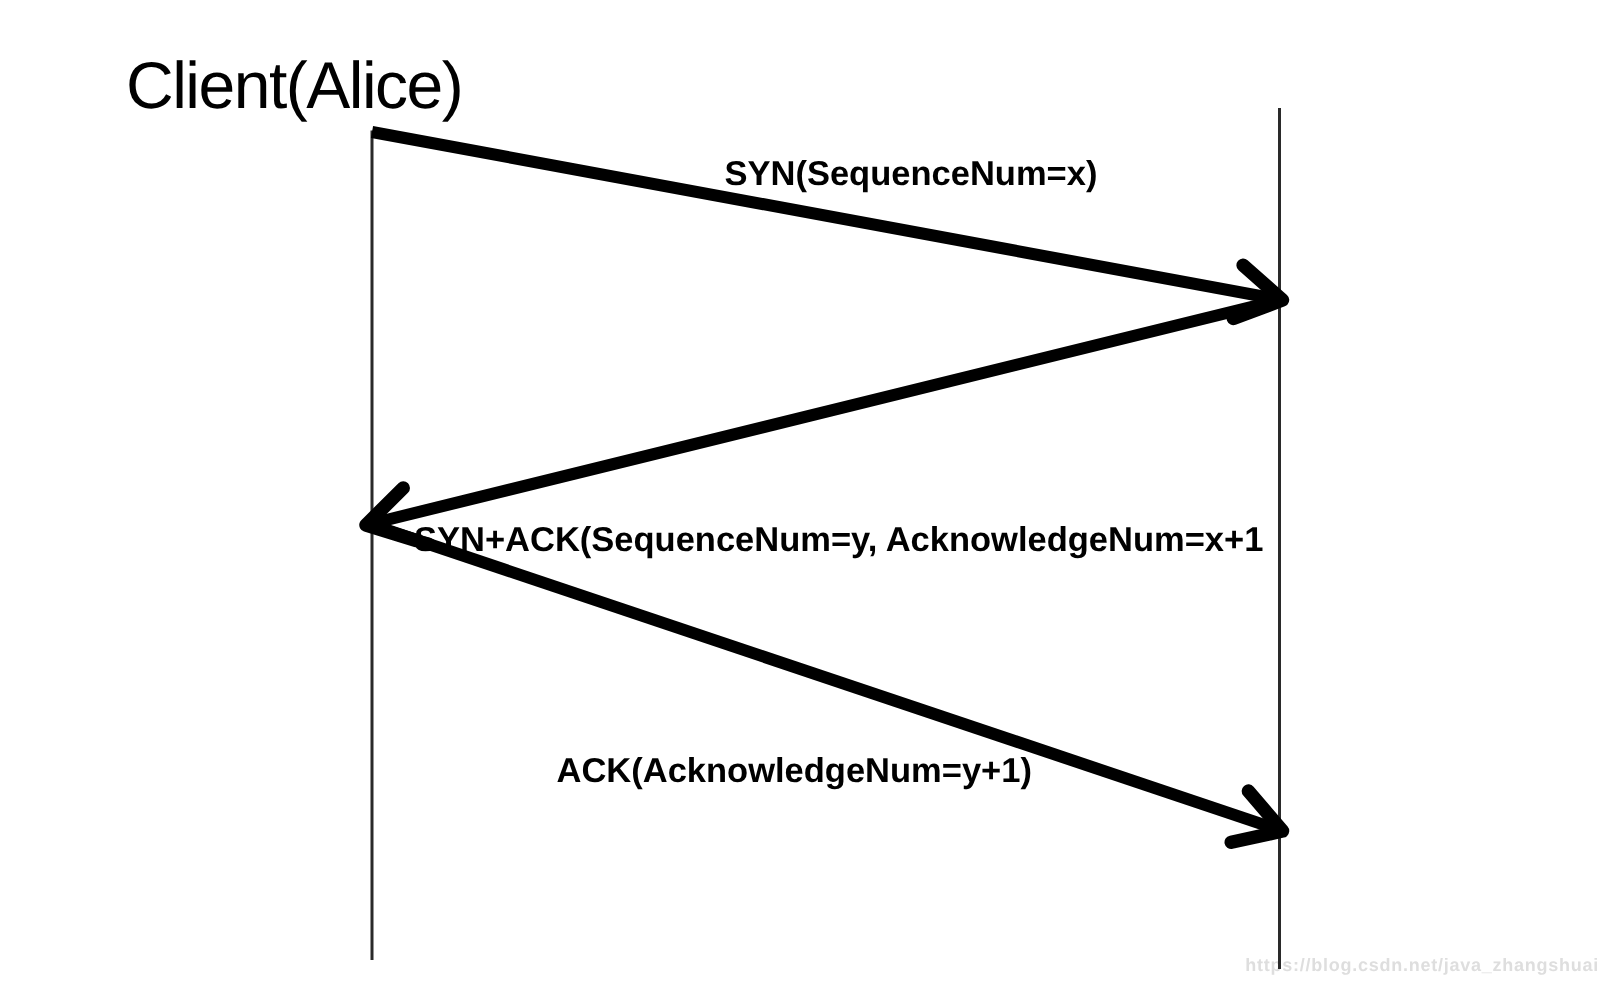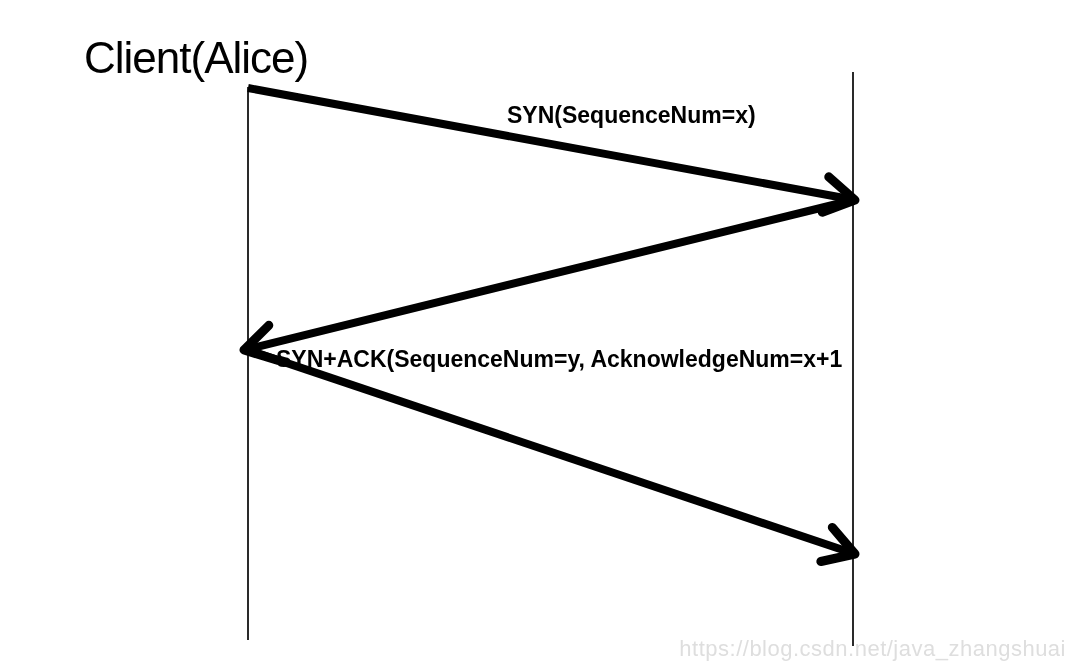--- a/index.html
+++ b/index.html
@@ -27,29 +27,29 @@
   .actor-title.client { left: 84px; top: 36px; }
   .actor-title.server { left: 711px; top: 20px; }
   .msg-label {
     position: absolute;
     color: #000000;
     font-size: 23px;
     font-weight: bold;
     white-space: nowrap;
     line-height: 1.1;
   }
-  .msg-label.msg0 { left: 507px; top: 103px; }
+  .msg-label.msg0 { left: 483px; top: 103px; }
   .msg-label.msg1 { left: 276px; top: 347px; }
   .msg-label.msg2 { left: 371px; top: 501px; }
   .watermark {
     position: absolute;
     right: 14px;
     top: 636px;
-    font-size: 22px;
-    font-weight: normal;
+    font-size: 12px;
+    font-weight: bold;
     letter-spacing: 0.5px;
     white-space: nowrap;
   }
   svg.overlay {
     position: absolute;
     left: 0;
     top: 0;
     pointer-events: none;
   }
   .lifeline {
@@ -66,20 +66,21 @@
 
 <div class="canvas">
 
   <div class="actor-title client">Client(Alice)</div>
 
 
   <div class="msg-label msg0">SYN(SequenceNum=x)</div>
 
   <div class="msg-label msg1">SYN+ACK(SequenceNum=y, AcknowledgeNum=x+1</div>
 
+  <div class="msg-label msg2">ACK(AcknowledgeNum=y+1)</div>
 
   <div class="watermark" style="color: rgb(222, 222, 222);">https://blog.csdn.net/java_zhangshuai</div>
 
   <svg class="overlay" width="1080" height="664" viewBox="0 0 1080 664">
     <defs>
       <marker id="arrowhead" markerUnits="userSpaceOnUse" markerWidth="90" markerHeight="90" refX="40" refY="40" orient="auto" overflow="visible">
         <path d="M 10 22 L 40 40 L 10 58" fill="none" stroke="#000000" stroke-width="9" stroke-linecap="round" stroke-linejoin="round"></path>
       </marker>
     </defs>
 

